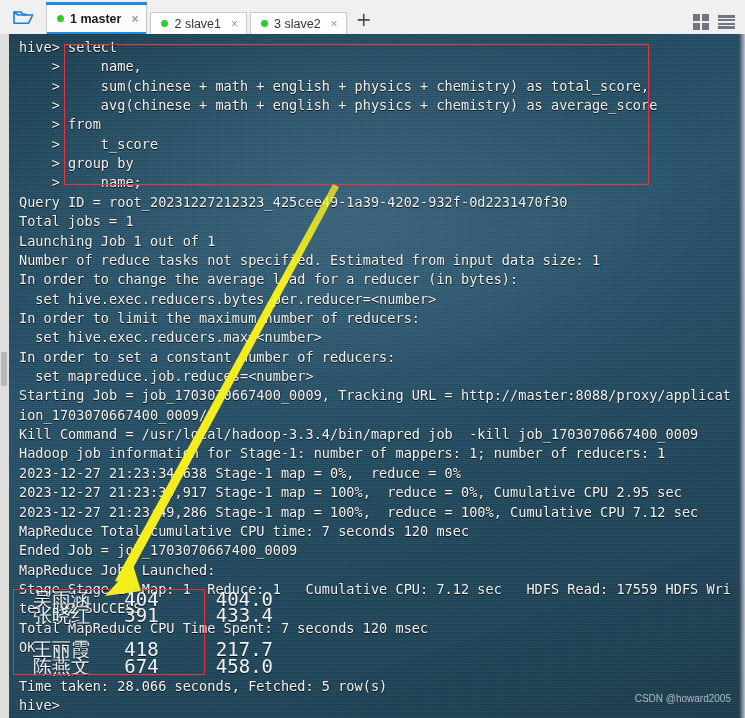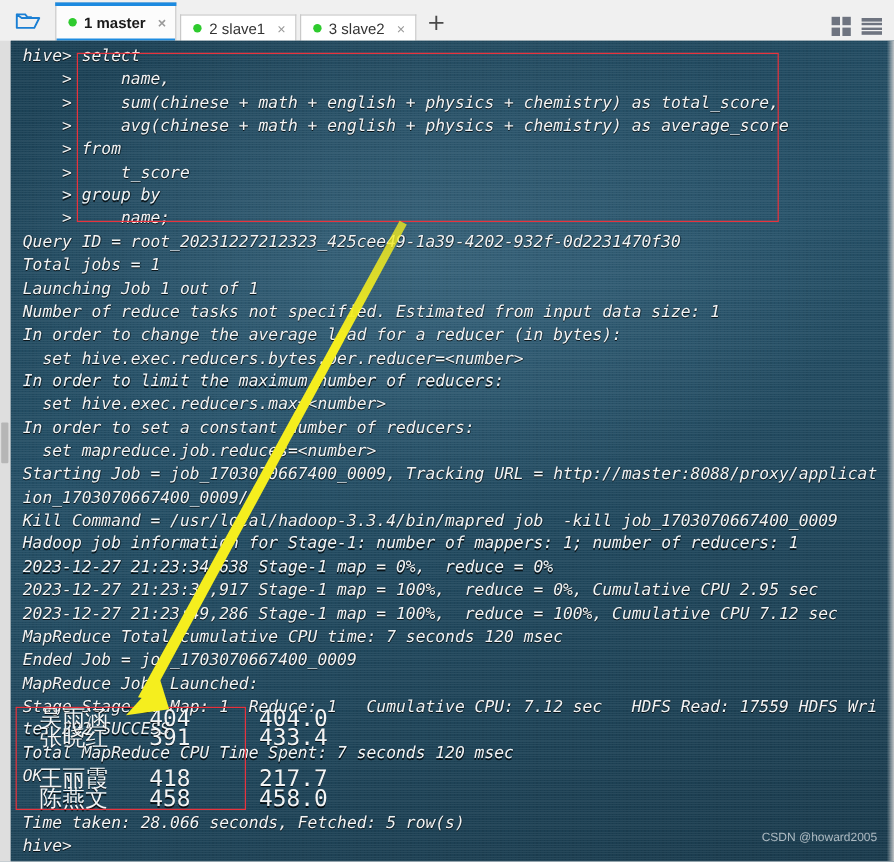--- a/index.html
+++ b/index.html
@@ -86,21 +86,20 @@
   }
   pre.lines{
     position:absolute;left:10px;top:4px;margin:0;
     font-family:"DejaVu Sans Mono","Liberation Mono",monospace;
     font-size:13.6px;line-height:19.35px;
     color:#f2f4f5;
     text-shadow:0 1px 0 rgba(0,0,0,.75), 1px 0 0 rgba(0,0,0,.35);
     white-space:pre;
     letter-spacing:0px;
     z-index:3;
-    font-style:italic;
   }
   pre.cn{
     position:absolute;left:24px;margin:0;
     font-family:"DejaVu Sans Mono","Liberation Mono",monospace;
     font-size:19px;line-height:19.35px;
     color:#f2f4f5;
     text-shadow:0 1px 0 rgba(0,0,0,.75);
     white-space:pre;z-index:3;
   }
 
@@ -212,21 +211,21 @@
 Ended Job = job_1703070667400_0009
 MapReduce Jobs Launched:
 Stage-Stage-1: Map: 1  Reduce: 1   Cumulative CPU: 7.12 sec   HDFS Read: 17559 HDFS Wri
 te: 292 SUCCESS
 Total MapReduce CPU Time Spent: 7 seconds 120 msec
 OK</pre>
 
       <pre class="cn" style="top:556px"><span>吴雨涵</span>   <span>404</span>     <span>404.0</span></pre>
       <pre class="cn" style="top:572px"><span>张晓红</span>   <span>391</span>     <span>433.4</span></pre>
       <pre class="cn" style="top:606px"><span>王丽霞</span>   <span>418</span>     <span>217.7</span></pre>
-      <pre class="cn" style="top:623px"><span>陈燕文</span>   <span>458</span>     <span>458.0</span></pre>
+      <pre class="cn" style="top:623px"><span>陈燕文</span>   <span>674</span>     <span>458.0</span></pre>
 
       <pre class="lines" style="top:643px">Time taken: 28.066 seconds, Fetched: 5 row(s)
 hive&gt;</pre>
 
       <div class="redbox" id="redbox-sql"></div>
       <div class="redbox" id="redbox-result"></div>
 
       <svg class="arrow-svg" viewBox="0 0 736 684">
         <defs>
           <linearGradient id="ag" x1="0" y1="0" x2="0" y2="1">

